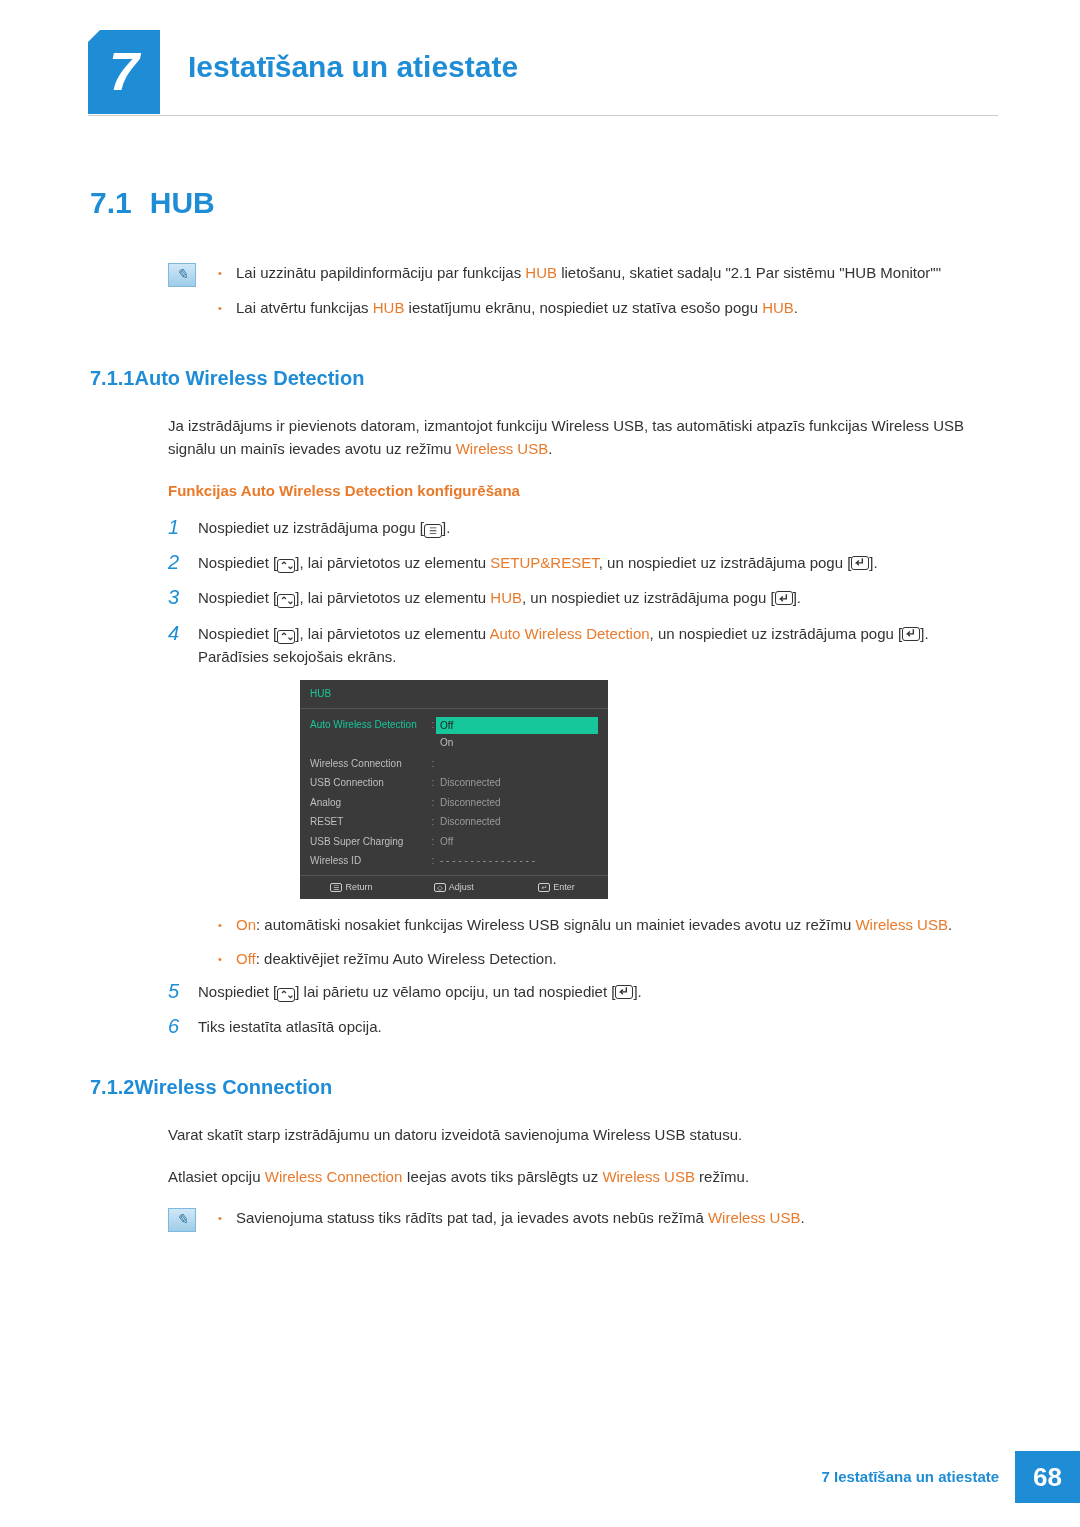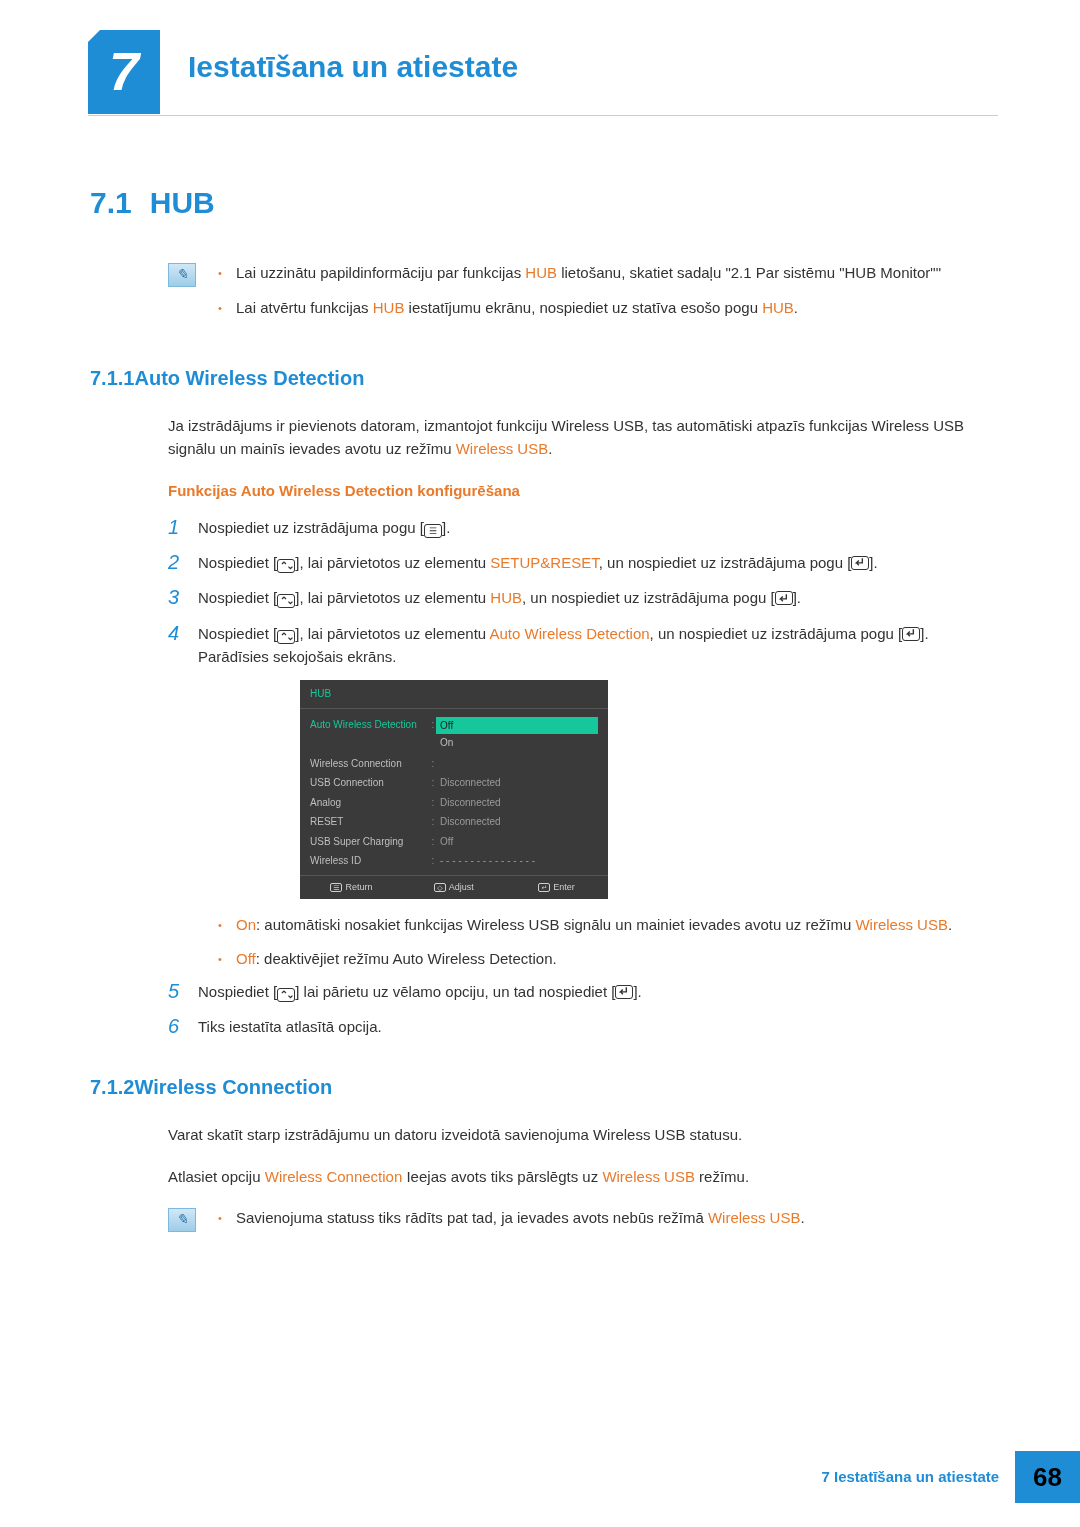--- a/index.html
+++ b/index.html
@@ -119,21 +119,21 @@
   .osd-foot .mi { display: inline-block; border: 1px solid #cfcfcf; border-radius: 2px; font-size: 7px; padding: 0 2px; margin-right: 3px; line-height: 1.1; }
   
   .footer {
     position: absolute;
     bottom: 24px;
     right: 0;
     display: flex;
     align-items: center;
   }
   .footer-text { color: #1f8dd6; font-weight: bold; font-size: 15px; padding: 12px 16px; }
-  .footer-page { background: #1f8dd6; color: #000000; font-size: 26px; font-weight: bold; padding: 6px 18px; }
+  .footer-page { background: #1f8dd6; color: #ffffff; font-size: 26px; font-weight: bold; padding: 6px 18px; }
 </style>
 </head>
 <body>
 
 <div class="chapter-tab">7</div>
 <div class="chapter-title">Iestatīšana un atiestate</div>
 <div class="rule"></div>
 
 <div class="content">
 

